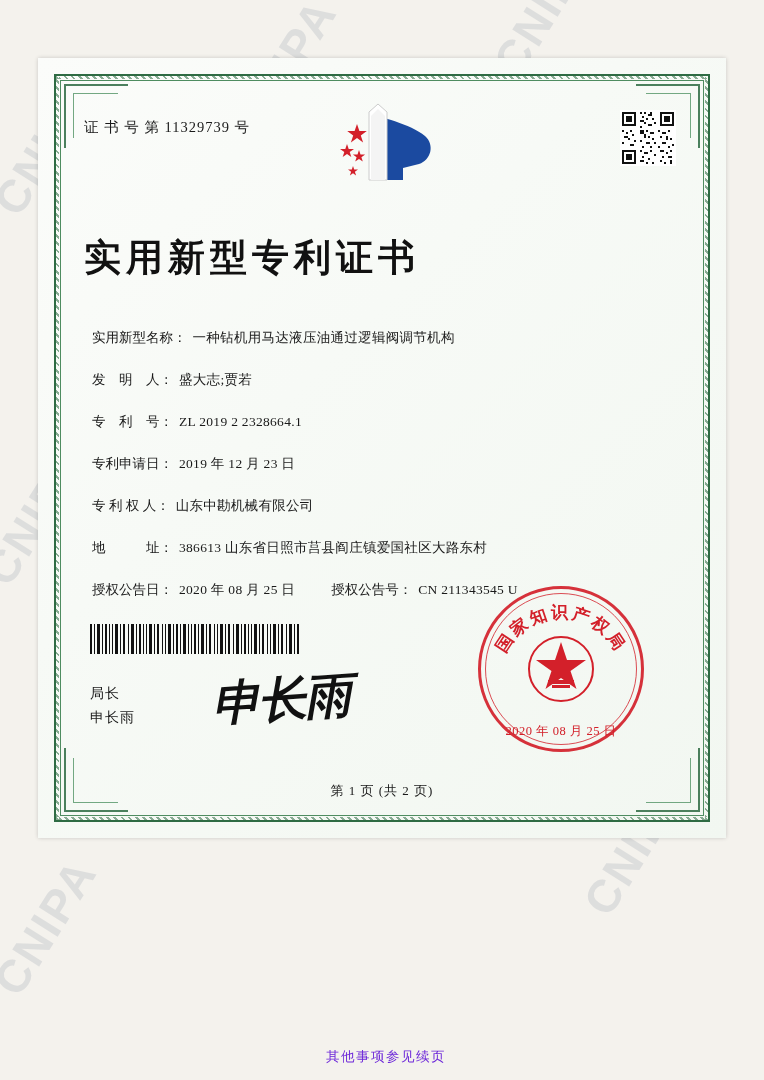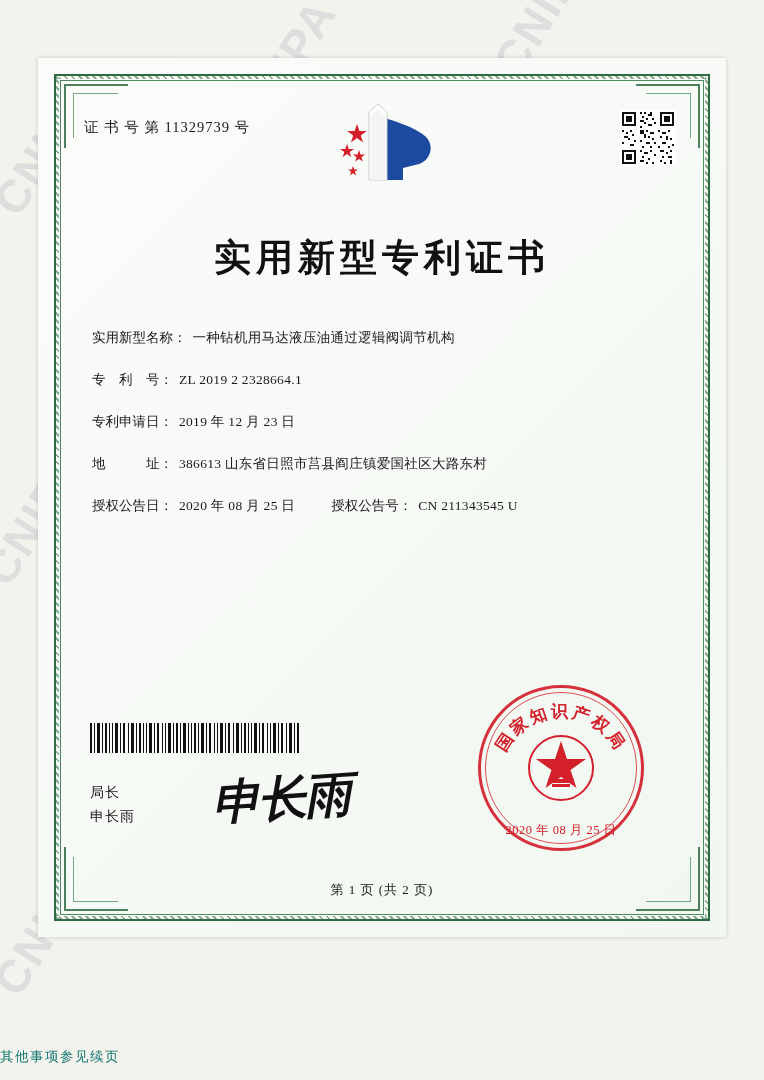--- a/index.html
+++ b/index.html
@@ -33,21 +33,21 @@
     transform: rotate(-58deg);
     white-space: nowrap;
   }
 
   
   #certificate {
     position: absolute;
     left: 38px;
     top: 58px;
     width: 688px;
-    height: 879px;
+    height: 780px;
     background: linear-gradient(135deg, #fbfcfa 0%, #f7faf6 40%, #f2f7f1 100%);
     box-shadow: 0 0 4px rgba(0,0,0,0.18);
     z-index: 1;
   }
 
   
   .border-outer {
     position: absolute;
     left: 16px; top: 16px; right: 16px; bottom: 16px;
     border: 2px solid #2e6b43;
@@ -123,21 +123,20 @@
   #emblem {
     position: absolute;
     left: 50%;
     top: 0px;
     transform: translateX(-50%);
     width: 150px;
     height: 92px;
   }
 
   .title {
-    text-align: center;
     font-size: 37px;
     font-weight: bold;
     letter-spacing: 5px;
     margin-top: 96px;
     font-family: "DejaVu Sans", "Liberation Sans", sans-serif;
     color: #111;
   }
 
   .fields {
     margin-top: 46px;
@@ -263,26 +262,27 @@
     left: 0;
     right: 0;
     bottom: 4px;
     text-align: center;
     font-size: 13px;
     letter-spacing: 1px;
   }
 
   .footer-note {
     position: absolute;
-    left: 0;
+    left: 8px;
     right: 0;
     bottom: 14px;
+    text-align: center;
     font-size: 13.5px;
     letter-spacing: 1.5px;
-    color: #0f766e;
+    color: #6d28d9;
     z-index: 2;
   }
 </style>
 </head>
 <body>
 
 <div id="watermark-layer">
   <div class="wm" style="left:-30px; top:120px;">CNIPA</div>
   <div class="wm" style="left:210px; top:40px;">CNIPA</div>
   <div class="wm" style="left:470px; top:-20px;">CNIPA</div>
@@ -403,31 +403,39 @@
 
     <div class="title">实用新型专利证书</div>
 
     <div class="fields">
 
       <div class="field-row">
         <span class="field-label">实用新型名称：</span>
         <span class="field-value">一种钻机用马达液压油通过逻辑阀调节机构</span>
       </div>
 
+      <div class="field-row">
+        <span class="field-label">发　明　人：</span>
+        <span class="field-value">盛大志;贾若</span>
+      </div>
 
       <div class="field-row">
         <span class="field-label">专　利　号：</span>
         <span class="field-value">ZL 2019 2 2328664.1</span>
       </div>
 
       <div class="field-row">
         <span class="field-label">专利申请日：</span>
         <span class="field-value">2019 年 12 月 23 日</span>
       </div>
 
+      <div class="field-row">
+        <span class="field-label">专 利 权 人：</span>
+        <span class="field-value">山东中勘机械有限公司</span>
+      </div>
 
       <div class="field-row">
         <span class="field-label">地　　　址：</span>
         <span class="field-value">386613  山东省日照市莒县阎庄镇爱国社区大路东村</span>
       </div>
 
       <div class="field-row split">
         <span class="field-label">授权公告日：</span>
         <span class="field-value">2020 年 08 月 25 日</span>
         <span class="second-label">授权公告号：</span>

